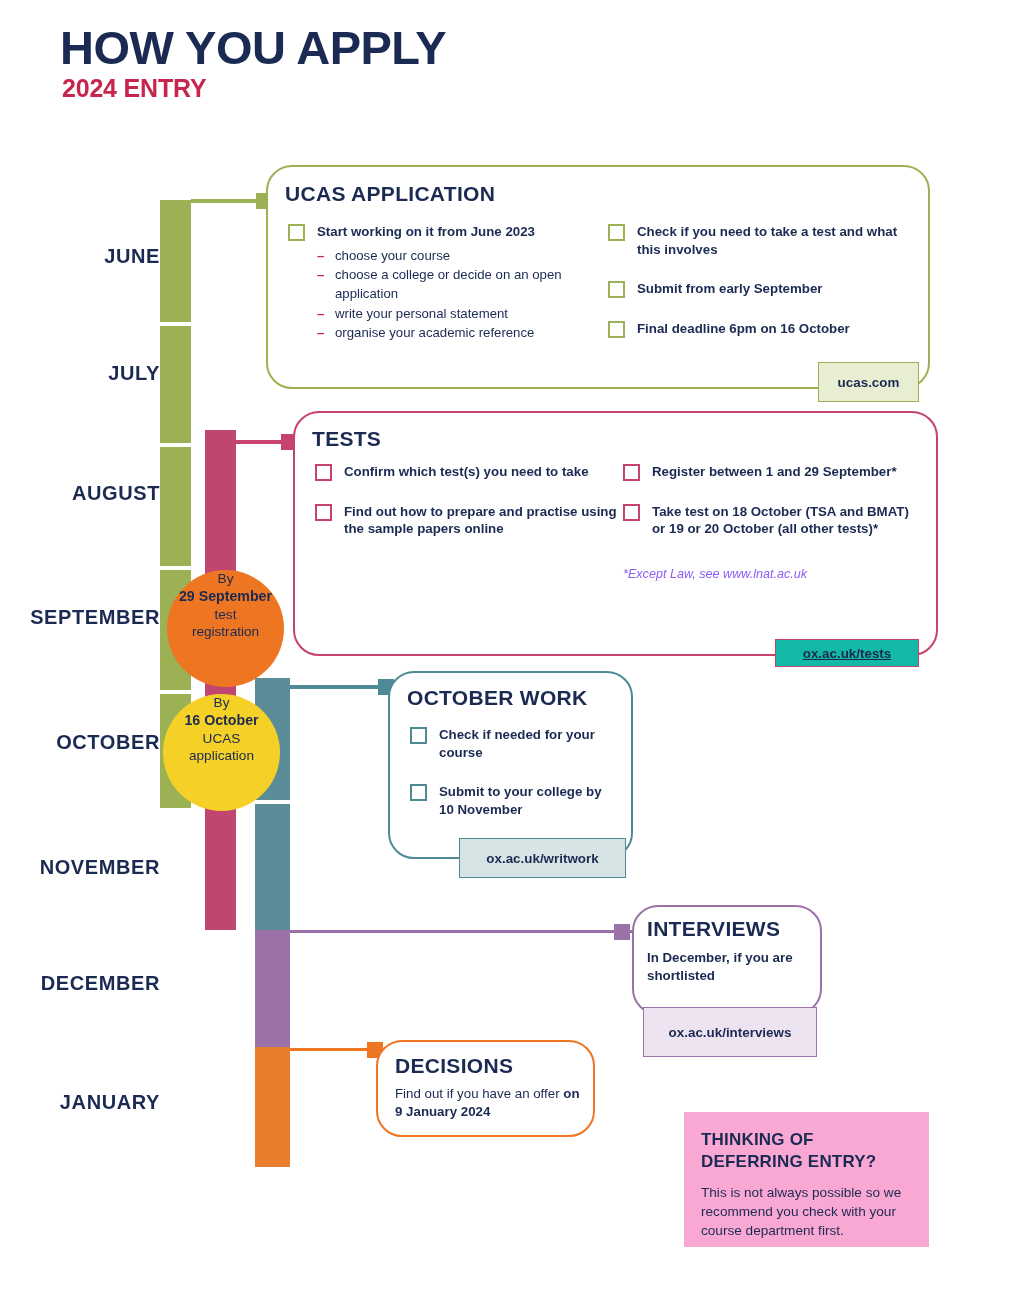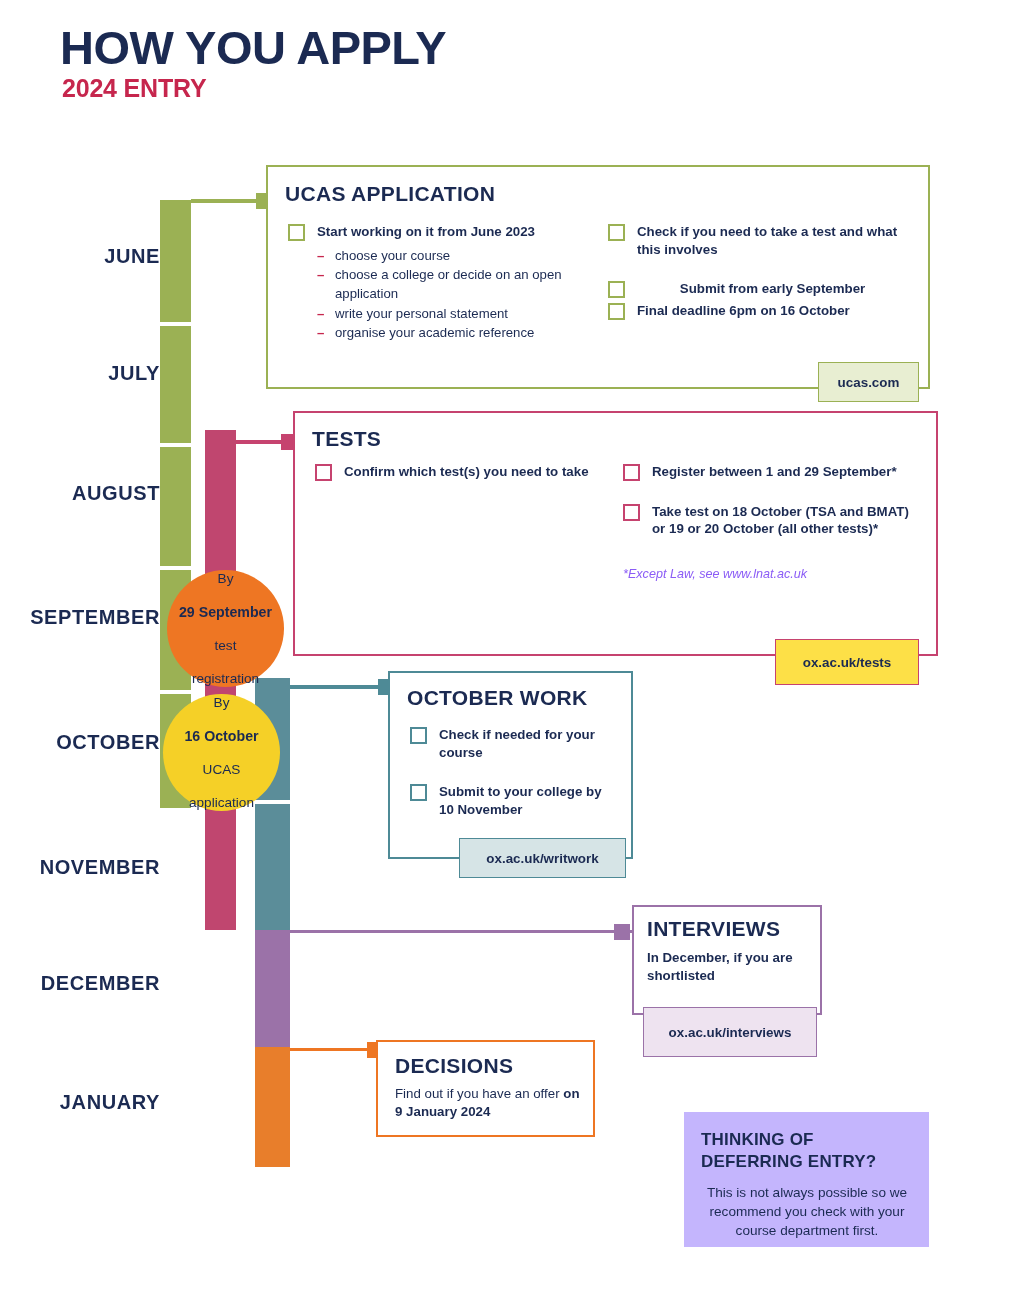--- a/index.html
+++ b/index.html
@@ -31,21 +31,21 @@
     color:#1b2a52;text-align:right;white-space:nowrap;
   }
   .bar{border-radius:0;}
   .tick{background:#ffffff;height:4px;}
 
   
   .conn-h{height:4px;}
   .arrow{width:16px;height:16px;}
 
   
-  .box{background:#ffffff;box-sizing:border-box;}
+  .box{background:#ffffff;box-sizing:border-box;border-radius:26px;}
   .box-title{
     font-size:21px;font-weight:bold;letter-spacing:0.3px;
     color:#1b2a52;line-height:1.1;
   }
   .item{position:relative;font-size:13.3px;font-weight:bold;color:#1b2a52;line-height:1.32;}
   .chk{position:absolute;left:0;top:1px;width:15px;height:15px;}
   .chk i{position:absolute;left:3px;top:3px;width:14px;height:14px;display:block;}
   .chk u{position:absolute;left:0;top:0;width:13px;height:13px;background:#fff;border:2px solid;display:block;text-decoration:none;}
   .item .txt{display:block;padding-left:29px;}
 
@@ -58,27 +58,27 @@
     box-sizing:border-box;
     font-size:13.4px;font-weight:bold;color:#1b2a52;
     display:flex;align-items:center;justify-content:center;
     border:1.6px solid;
   }
   .body-text{font-size:13.3px;font-weight:bold;color:#1b2a52;line-height:1.34;}
 
   
   .circle{
     border-radius:50%;
-    display:flex;flex-direction:column;align-items:center;justify-content:space-between;
+    display:flex;flex-direction:column;align-items:center;justify-content:flex-start;
     text-align:center;color:#1b2a52;font-size:13.6px;line-height:1.28;
   }
   .circle b{font-weight:bold;font-size:14.2px;}
 
   
-  #defer{background:#c4b5fd;box-sizing:border-box;text-align:center;}
+  #defer{background:#f9a8d4;box-sizing:border-box;}
   #defer .dt{font-size:17px;font-weight:bold;line-height:1.22;color:#1b2a52;letter-spacing:0.2px;}
   #defer .db{font-size:13.6px;line-height:1.38;color:#1b2a52;margin-top:4px;}
 </style>
 </head>
 <body>
 
 <div class="abs" id="title">HOW YOU APPLY</div>
 <div class="abs" id="subtitle">2024 ENTRY</div>
 
 <div class="abs month-label" style="top:245px;">JUNE</div>
@@ -140,21 +140,21 @@
   </div>
 
   <div class="abs" style="left:340px;top:56px;width:300px;">
     <div class="item" style="margin-bottom:22px;">
       <span class="chk">
           <i style="background:#9bb154;"></i>
           <u style="border-color:#9bb154;"></u>
         </span>
       <span class="txt">Check if you need to take a test and what this involves</span>
     </div>
-    <div class="item" style="margin-bottom:4px;text-align:center;">
+    <div class="item" style="margin-bottom:22px;">
       <span class="chk">
           <i style="background:#9bb154;"></i>
           <u style="border-color:#9bb154;"></u>
         </span>
       <span class="txt">Submit from early September</span>
     </div>
     <div class="item">
       <span class="chk">
           <i style="background:#9bb154;"></i>
           <u style="border-color:#9bb154;"></u>
@@ -169,41 +169,48 @@
   <div class="abs box-title" style="left:17px;top:14px;">TESTS</div>
 
   <div class="abs" style="left:20px;top:50px;width:310px;">
     <div class="item" style="margin-bottom:22px;">
       <span class="chk">
           <i style="background:#c6436f;"></i>
           <u style="border-color:#c6436f;"></u>
         </span>
       <span class="txt">Confirm which test(s) you need to take</span>
     </div>
+    <div class="item" style="margin-bottom:22px;">
+      <span class="chk">
+          <i style="background:#c6436f;"></i>
+          <u style="border-color:#c6436f;"></u>
+        </span>
+      <span class="txt">Find out how to prepare and practise using the sample papers online</span>
+    </div>
   </div>
 
   <div class="abs" style="left:328px;top:50px;width:300px;">
     <div class="item" style="margin-bottom:22px;">
       <span class="chk">
           <i style="background:#c6436f;"></i>
           <u style="border-color:#c6436f;"></u>
         </span>
       <span class="txt">Register between 1 and 29 September*</span>
     </div>
     <div class="item">
       <span class="chk">
           <i style="background:#c6436f;"></i>
           <u style="border-color:#c6436f;"></u>
         </span>
       <span class="txt">Take test on 18 October (TSA and BMAT) or 19 or 20 October (all other tests)*</span>
     </div>
     <div class="note" style="margin-top:28px;">*Except Law, see www.lnat.ac.uk</div>
   </div>
 </div>
-<div class="abs tag" style="left:775px;top:639px;width:144px;height:46px;background:#fde047;border-color:#c6436f;">ox.ac.uk/tests</div>
+<div class="abs tag" style="left:775px;top:639px;width:144px;height:28px;background:#14b8a6;border-color:#c6436f;text-decoration:underline;">ox.ac.uk/tests</div>
 
 <div class="abs box" style="left:388px;top:671px;width:245px;height:188px;border:2px solid #4e8a96;">
   <div class="abs box-title" style="left:17px;top:13px;">OCTOBER WORK</div>
   <div class="abs" style="left:20px;top:53px;width:205px;">
     <div class="item" style="margin-bottom:22px;">
       <span class="chk">
           <i style="background:#4e8a96;"></i>
           <u style="border-color:#4e8a96;"></u>
         </span>
       <span class="txt">Check if needed for your course</span>

